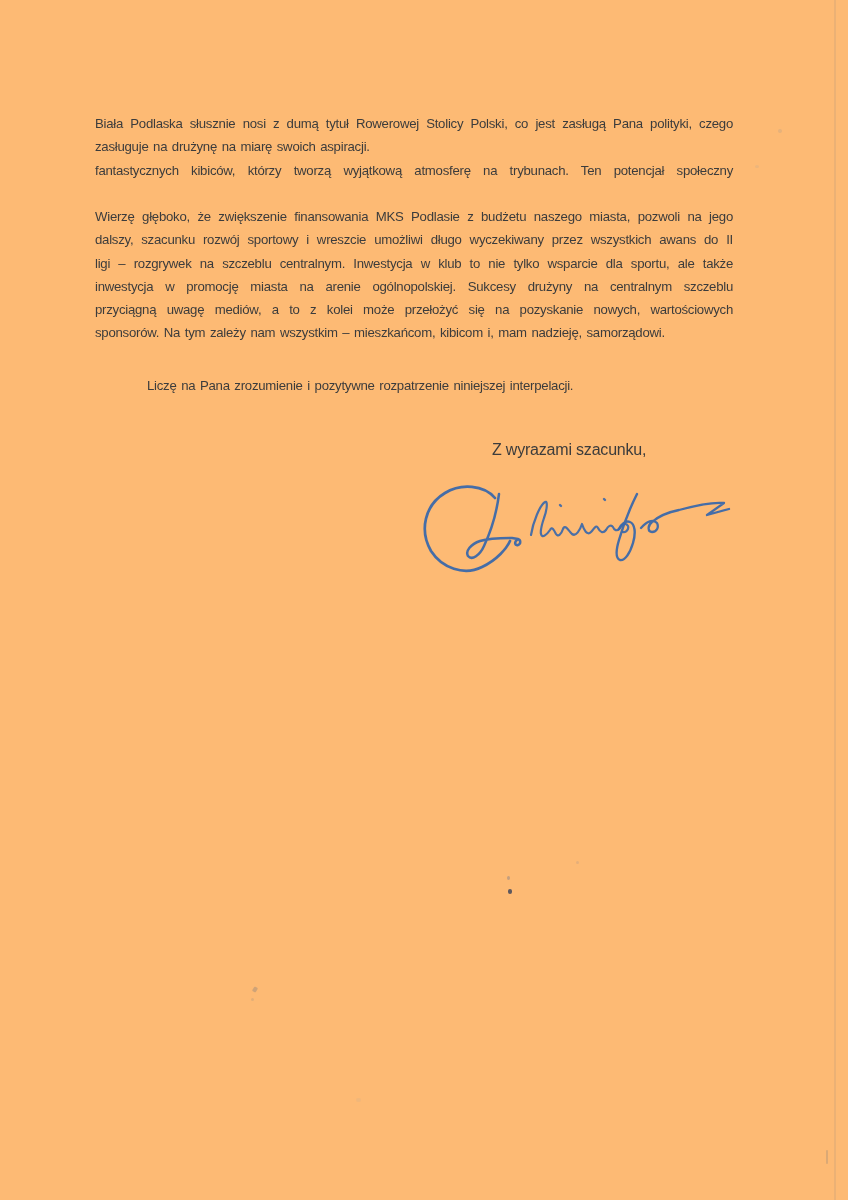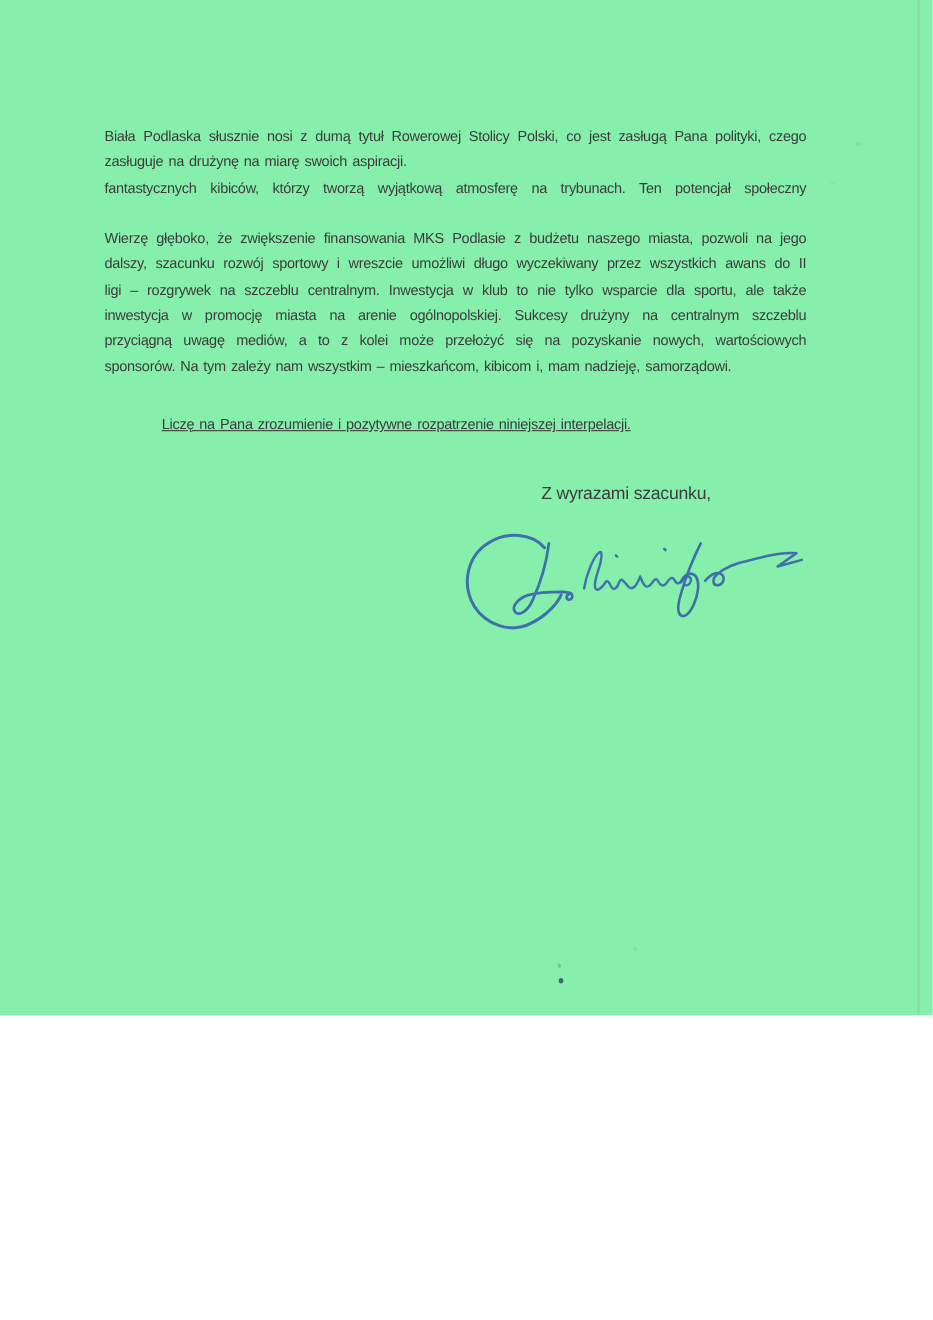--- a/index.html
+++ b/index.html
@@ -1,20 +1,20 @@
 <!DOCTYPE html>
 <html><head>
 <meta charset="utf-8">
 <style>
   html, body { margin: 0; padding: 0; background: #ffffff; }
   .page {
     position: relative;
     width: 848px;
-    height: 923px;
-    background: #86efac;
+    height: 1200px;
+    background: #fdba74;
     overflow: hidden;
     font-family: "Liberation Sans", sans-serif;
   }
   .para {
     position: absolute;
     left: 95px;
     width: 638px;
     color: #3c3c3c;
     font-size: 13.2px;
     letter-spacing: -0.25px;
@@ -75,21 +75,21 @@
       </div>
       <div class="para" style="top: 205px;">
         <div class="line full">Wierzę głęboko, że zwiększenie finansowania MKS Podlasie z budżetu naszego miasta, pozwoli na jego</div>
         <div class="line full">dalszy, szacunku rozwój sportowy i wreszcie umożliwi długo wyczekiwany przez wszystkich awans do II</div>
         <div class="line full">ligi – rozgrywek na szczeblu centralnym. Inwestycja w klub to nie tylko wsparcie dla sportu, ale także</div>
         <div class="line full">inwestycja w promocję miasta na arenie ogólnopolskiej. Sukcesy drużyny na centralnym szczeblu</div>
         <div class="line full">przyciągną uwagę mediów, a to z kolei może przełożyć się na pozyskanie nowych, wartościowych</div>
         <div class="line last">sponsorów. Na tym zależy nam wszystkim – mieszkańcom, kibicom i, mam nadzieję, samorządowi.</div>
       </div>
       <div class="para" style="top: 374px;">
-        <div class="line last" style="text-indent: 52px; text-decoration: underline;">Liczę na Pana zrozumienie i pozytywne rozpatrzenie niniejszej interpelacji.</div>
+        <div class="line last" style="text-indent: 52px;">Liczę na Pana zrozumienie i pozytywne rozpatrzenie niniejszej interpelacji.</div>
       </div>
     </div>
 
   <div class="signoff">Z wyrazami szacunku,</div>
 
   <svg class="signature" viewBox="0 0 330 120" xmlns="http://www.w3.org/2000/svg">
 
     <path d="M81,26 C70,13 47,11 31,21 C11,33 5,58 17,79 C28,96 50,104 68,95 C83,88 93,76 96,69" stroke="#3b68aa" stroke-width="2.7" opacity="0.95"></path>
 
     <path d="M85,22 C83,38 78,57 70,74 C66,83 58,89 54,84 C51,79 57,72 66,69 C76,66 88,66 98,66 L104,67 C107,68 107,72 104,73 C101,74 100,70 103,68" stroke="#3b68aa" stroke-width="2.5" opacity="0.95"></path>

